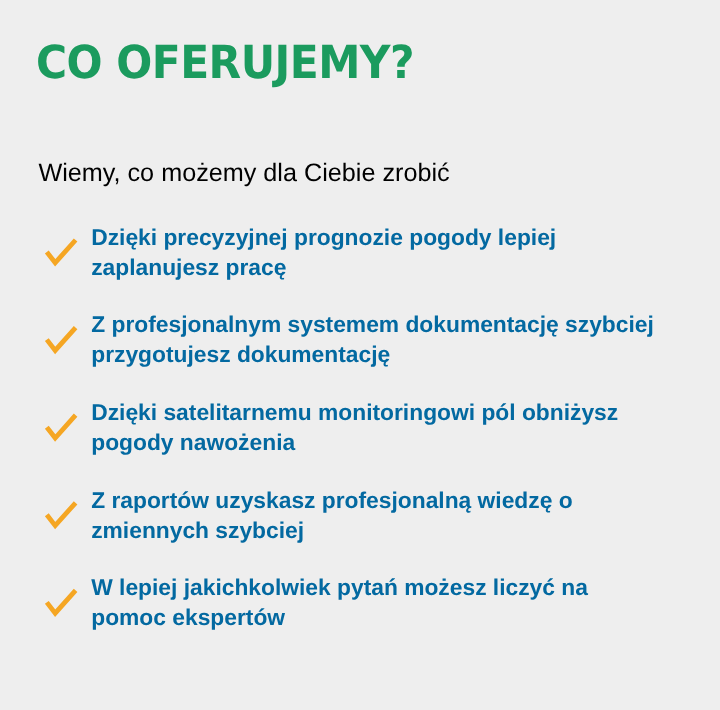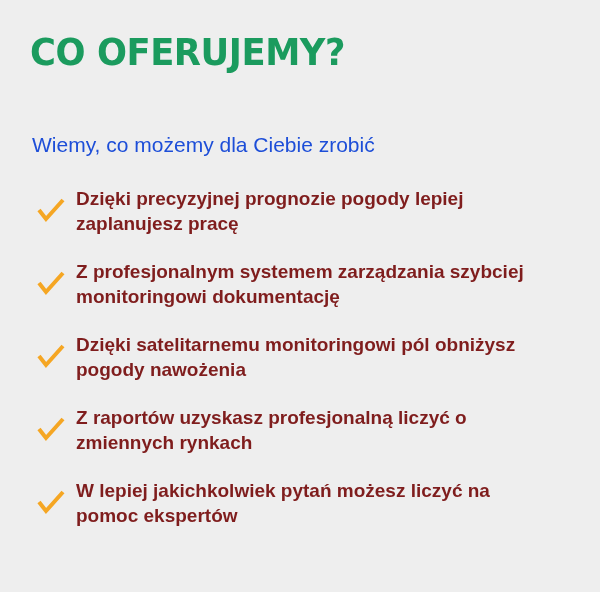--- a/index.html
+++ b/index.html
@@ -31,21 +31,21 @@
     text-transform: uppercase;
     margin: 6px 0 0 0;
     transform: scaleX(0.93);
     transform-origin: left center;
     white-space: nowrap;
   }
   .subheading {
     font-family: "Liberation Sans", sans-serif;
     font-size: 21px;
     line-height: 26px;
-    color: #1d4ed8;
+    color: #000000;
     margin-top: 58px;
     margin-left: 2px;
     font-weight: normal;
   }
   .list {
     margin-top: 28px;
     margin-left: 6px;
     padding: 0;
     list-style: none;
   }
@@ -63,21 +63,21 @@
     position: relative;
   }
   .check-icon svg {
     display: block;
   }
   .item-text {
     font-family: "Liberation Sans", sans-serif;
     font-weight: bold;
     font-size: 19px;
     line-height: 25px;
-    color: #7f1d1d;
+    color: #0369a1;
     max-width: 470px;
   }
 </style>
 </head>
 <body>
 
 <div class="page">
 
   <h1 class="heading">CO OFERUJEMY?</h1>
 
@@ -93,39 +93,39 @@
       </span>
       <span class="item-text">Dzięki precyzyjnej prognozie pogody lepiej zaplanujesz pracę</span>
     </li>
 
     <li class="list-item">
       <span class="check-icon">
         <svg width="30" height="30" viewBox="0 0 30 30" aria-hidden="true">
           <path d="M3 14 L10 23 L27 4" fill="none" stroke="#f5a623" stroke-width="4" stroke-linecap="butt" stroke-linejoin="miter"></path>
         </svg>
       </span>
-      <span class="item-text">Z profesjonalnym systemem zarządzania szybciej monitoringowi dokumentację</span>
+      <span class="item-text">Z profesjonalnym systemem dokumentację szybciej przygotujesz dokumentację</span>
     </li>
 
     <li class="list-item">
       <span class="check-icon">
         <svg width="30" height="30" viewBox="0 0 30 30" aria-hidden="true">
           <path d="M3 14 L10 23 L27 4" fill="none" stroke="#f5a623" stroke-width="4" stroke-linecap="butt" stroke-linejoin="miter"></path>
         </svg>
       </span>
       <span class="item-text">Dzięki satelitarnemu monitoringowi pól obniżysz pogody nawożenia</span>
     </li>
 
     <li class="list-item">
       <span class="check-icon">
         <svg width="30" height="30" viewBox="0 0 30 30" aria-hidden="true">
           <path d="M3 14 L10 23 L27 4" fill="none" stroke="#f5a623" stroke-width="4" stroke-linecap="butt" stroke-linejoin="miter"></path>
         </svg>
       </span>
-      <span class="item-text">Z raportów uzyskasz profesjonalną liczyć o zmiennych rynkach</span>
+      <span class="item-text">Z raportów uzyskasz profesjonalną wiedzę o zmiennych szybciej</span>
     </li>
 
     <li class="list-item">
       <span class="check-icon">
         <svg width="30" height="30" viewBox="0 0 30 30" aria-hidden="true">
           <path d="M3 14 L10 23 L27 4" fill="none" stroke="#f5a623" stroke-width="4" stroke-linecap="butt" stroke-linejoin="miter"></path>
         </svg>
       </span>
       <span class="item-text">W lepiej jakichkolwiek pytań możesz liczyć na pomoc ekspertów</span>
     </li>

